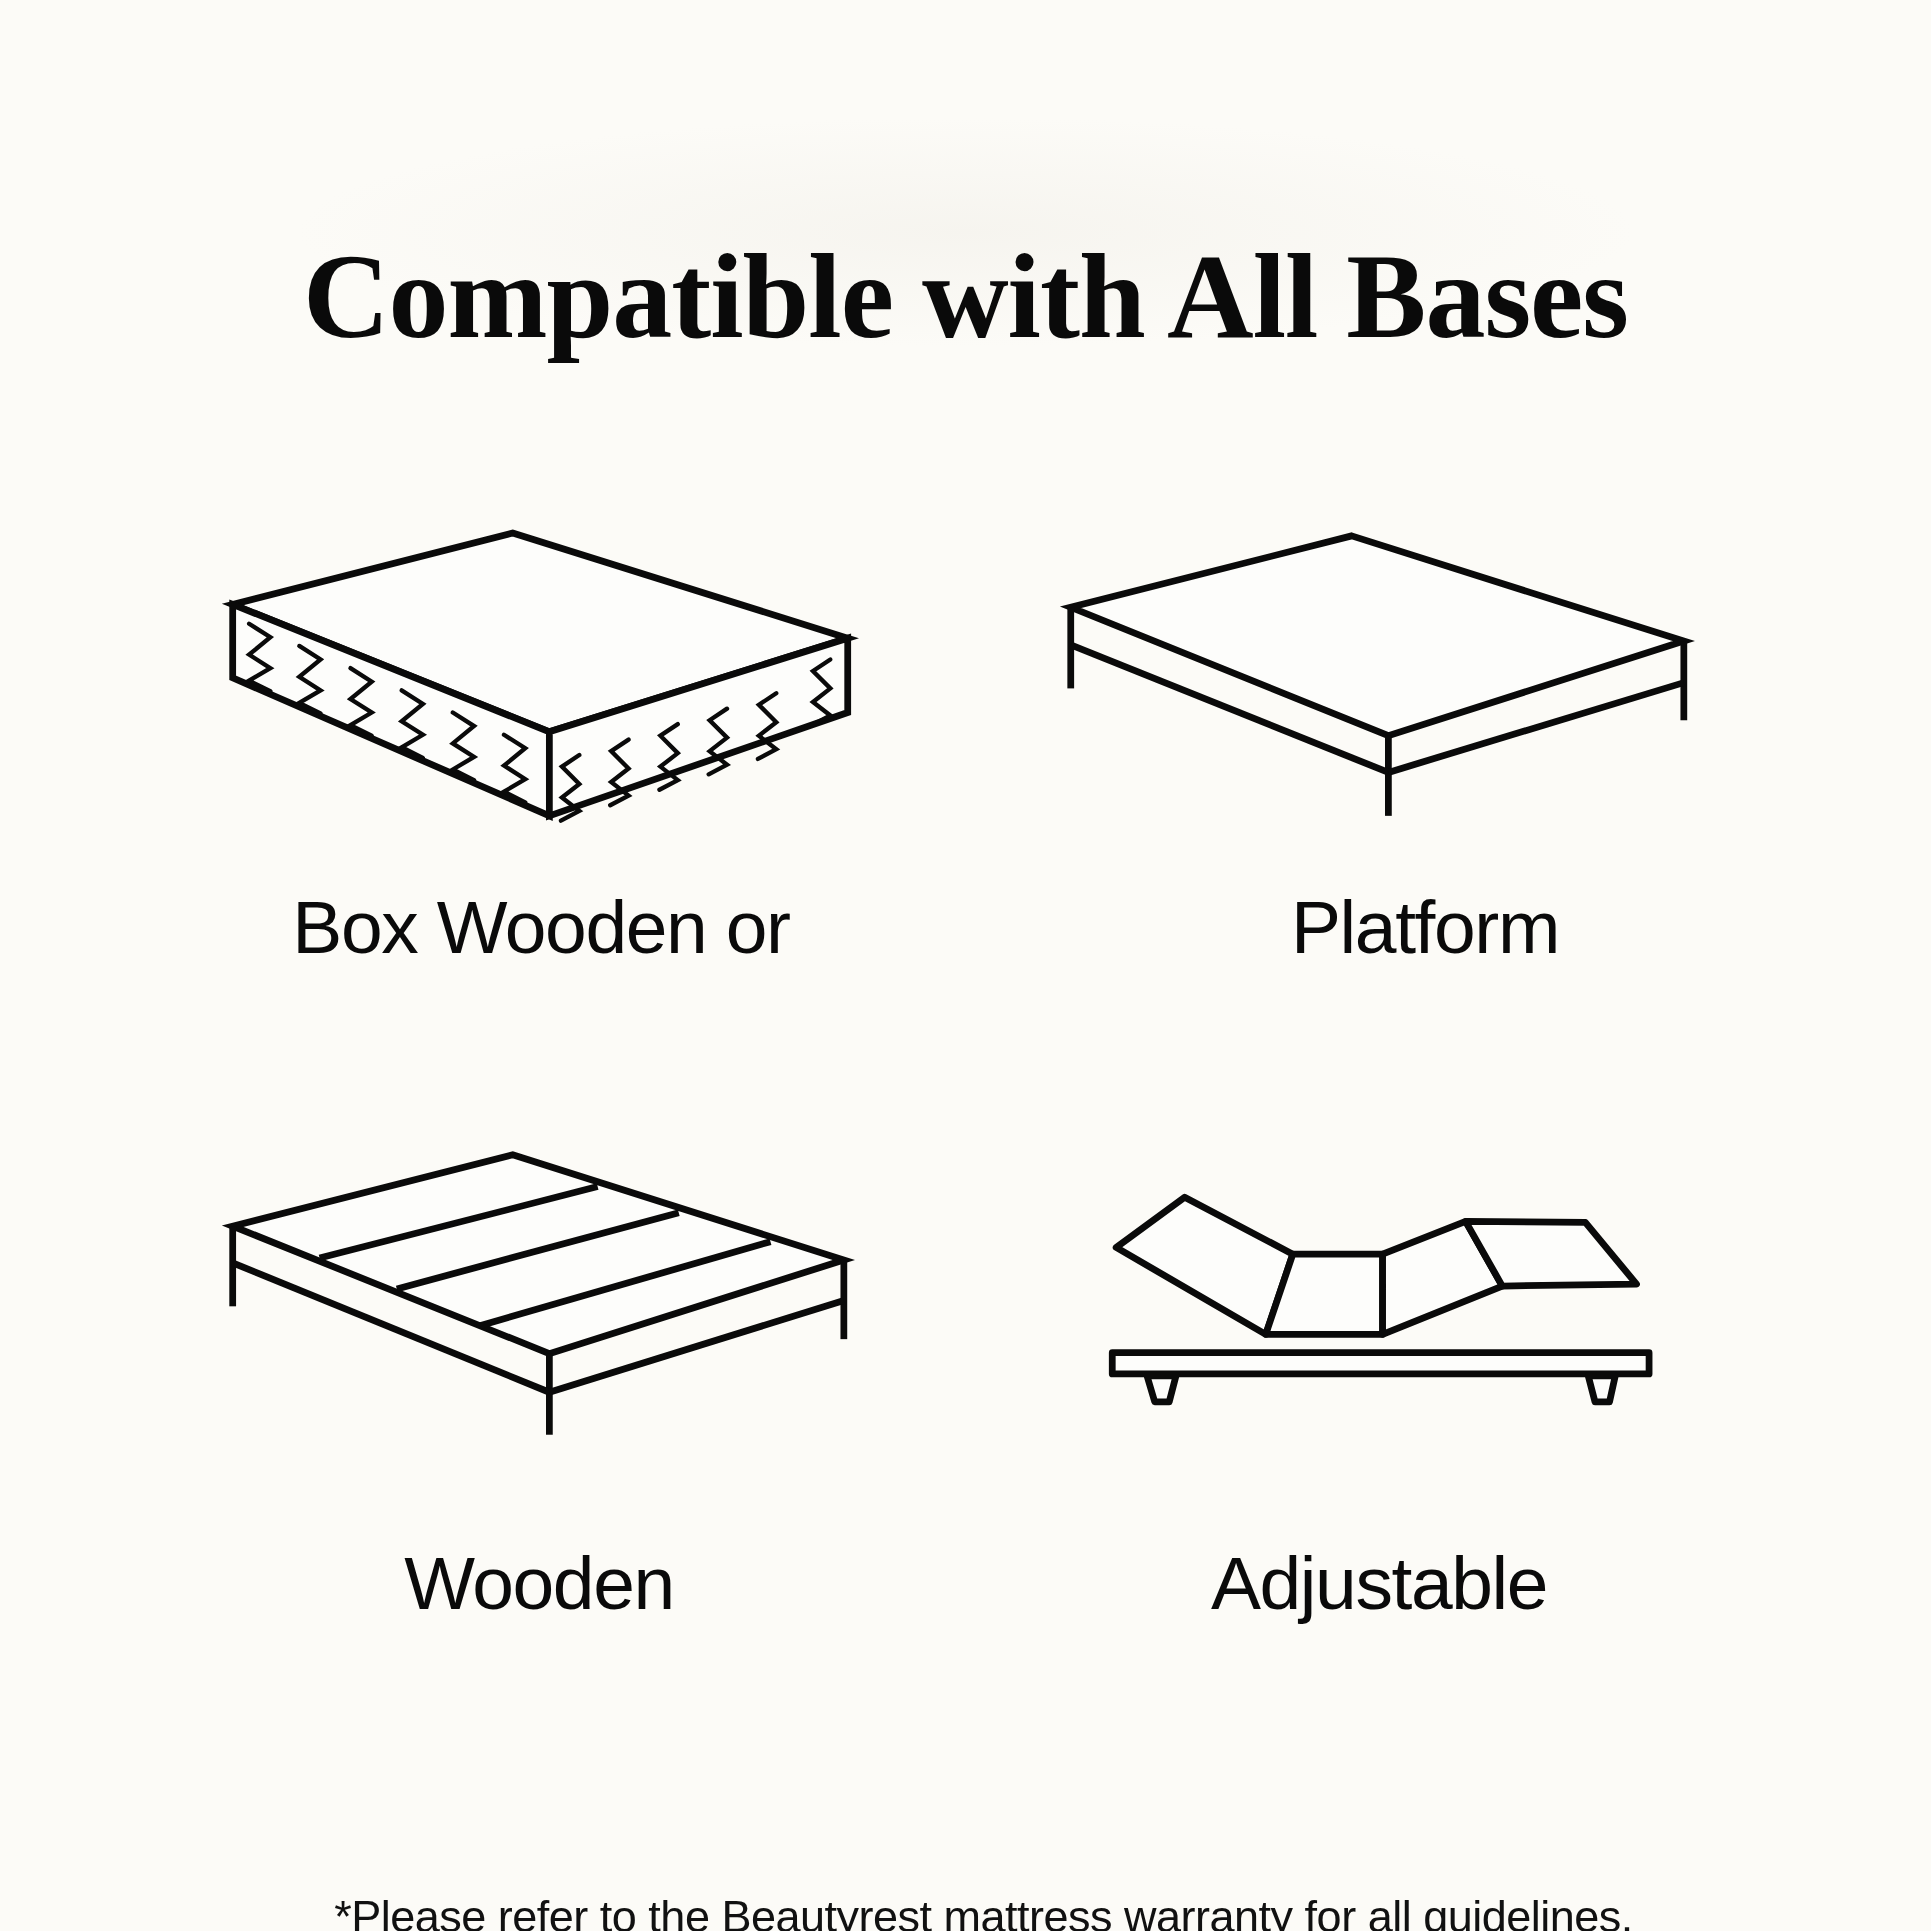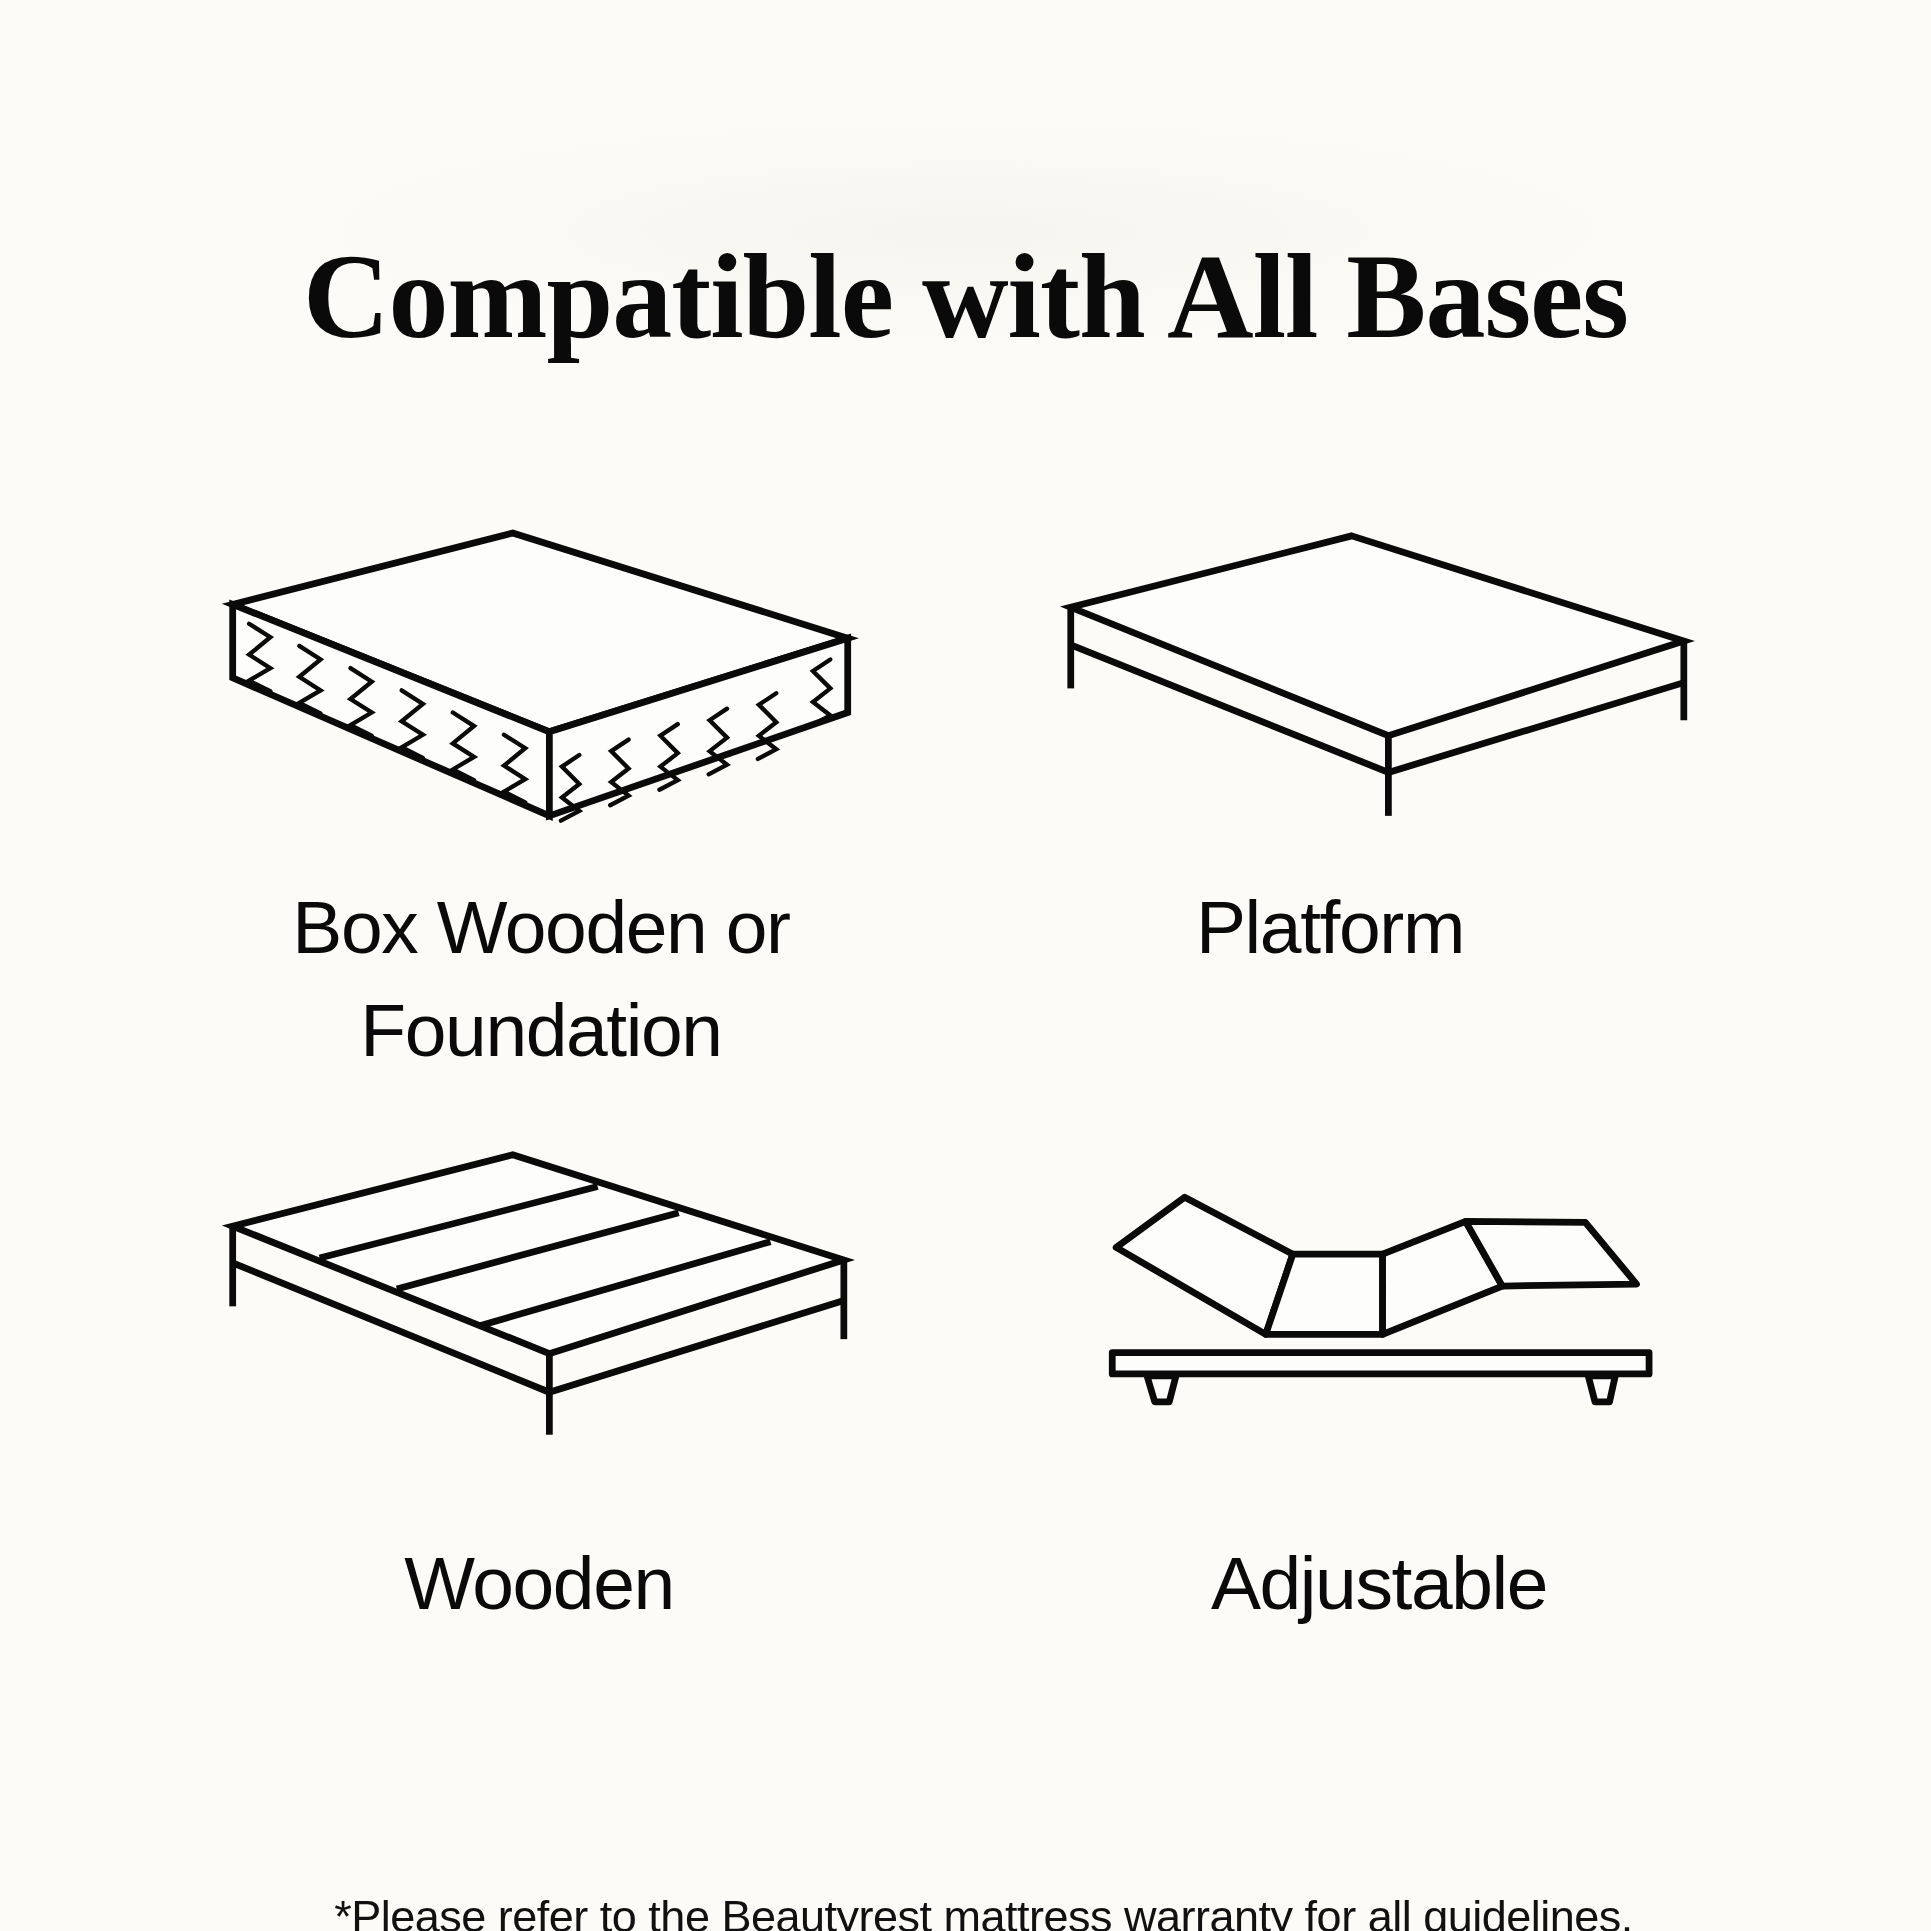--- a/index.html
+++ b/index.html
@@ -96,24 +96,23 @@
     <polygon points="1432,1299 1518,1265 1556,1332 1432,1382"></polygon>
     <polygon points="1518,1265 1642,1266 1695,1330 1556,1332"></polygon>
     <rect x="1152" y="1401" width="556" height="22"></rect>
     <polygon points="1188,1425 1218,1425 1211,1452 1196,1452"></polygon>
     <polygon points="1645,1425 1673,1425 1667,1452 1652,1452"></polygon>
   </g>
 </svg>
 
 <div class="label" style="left:203px;top:876px;">
   <div>Box Wooden or</div>
-  <div>Foundation</div>
 </div>
 
-<div class="label" style="left:992px;top:876px;">
+<div class="label" style="left:1087px;top:876px;">
   <div>Platform</div>
 </div>
 
 <div class="label" style="left:201px;top:1532px;">
   <div>Wooden</div>
 </div>
 
 <div class="label" style="left:1041px;top:1532px;text-align:center;">
   <div>Adjustable</div>
 </div>

